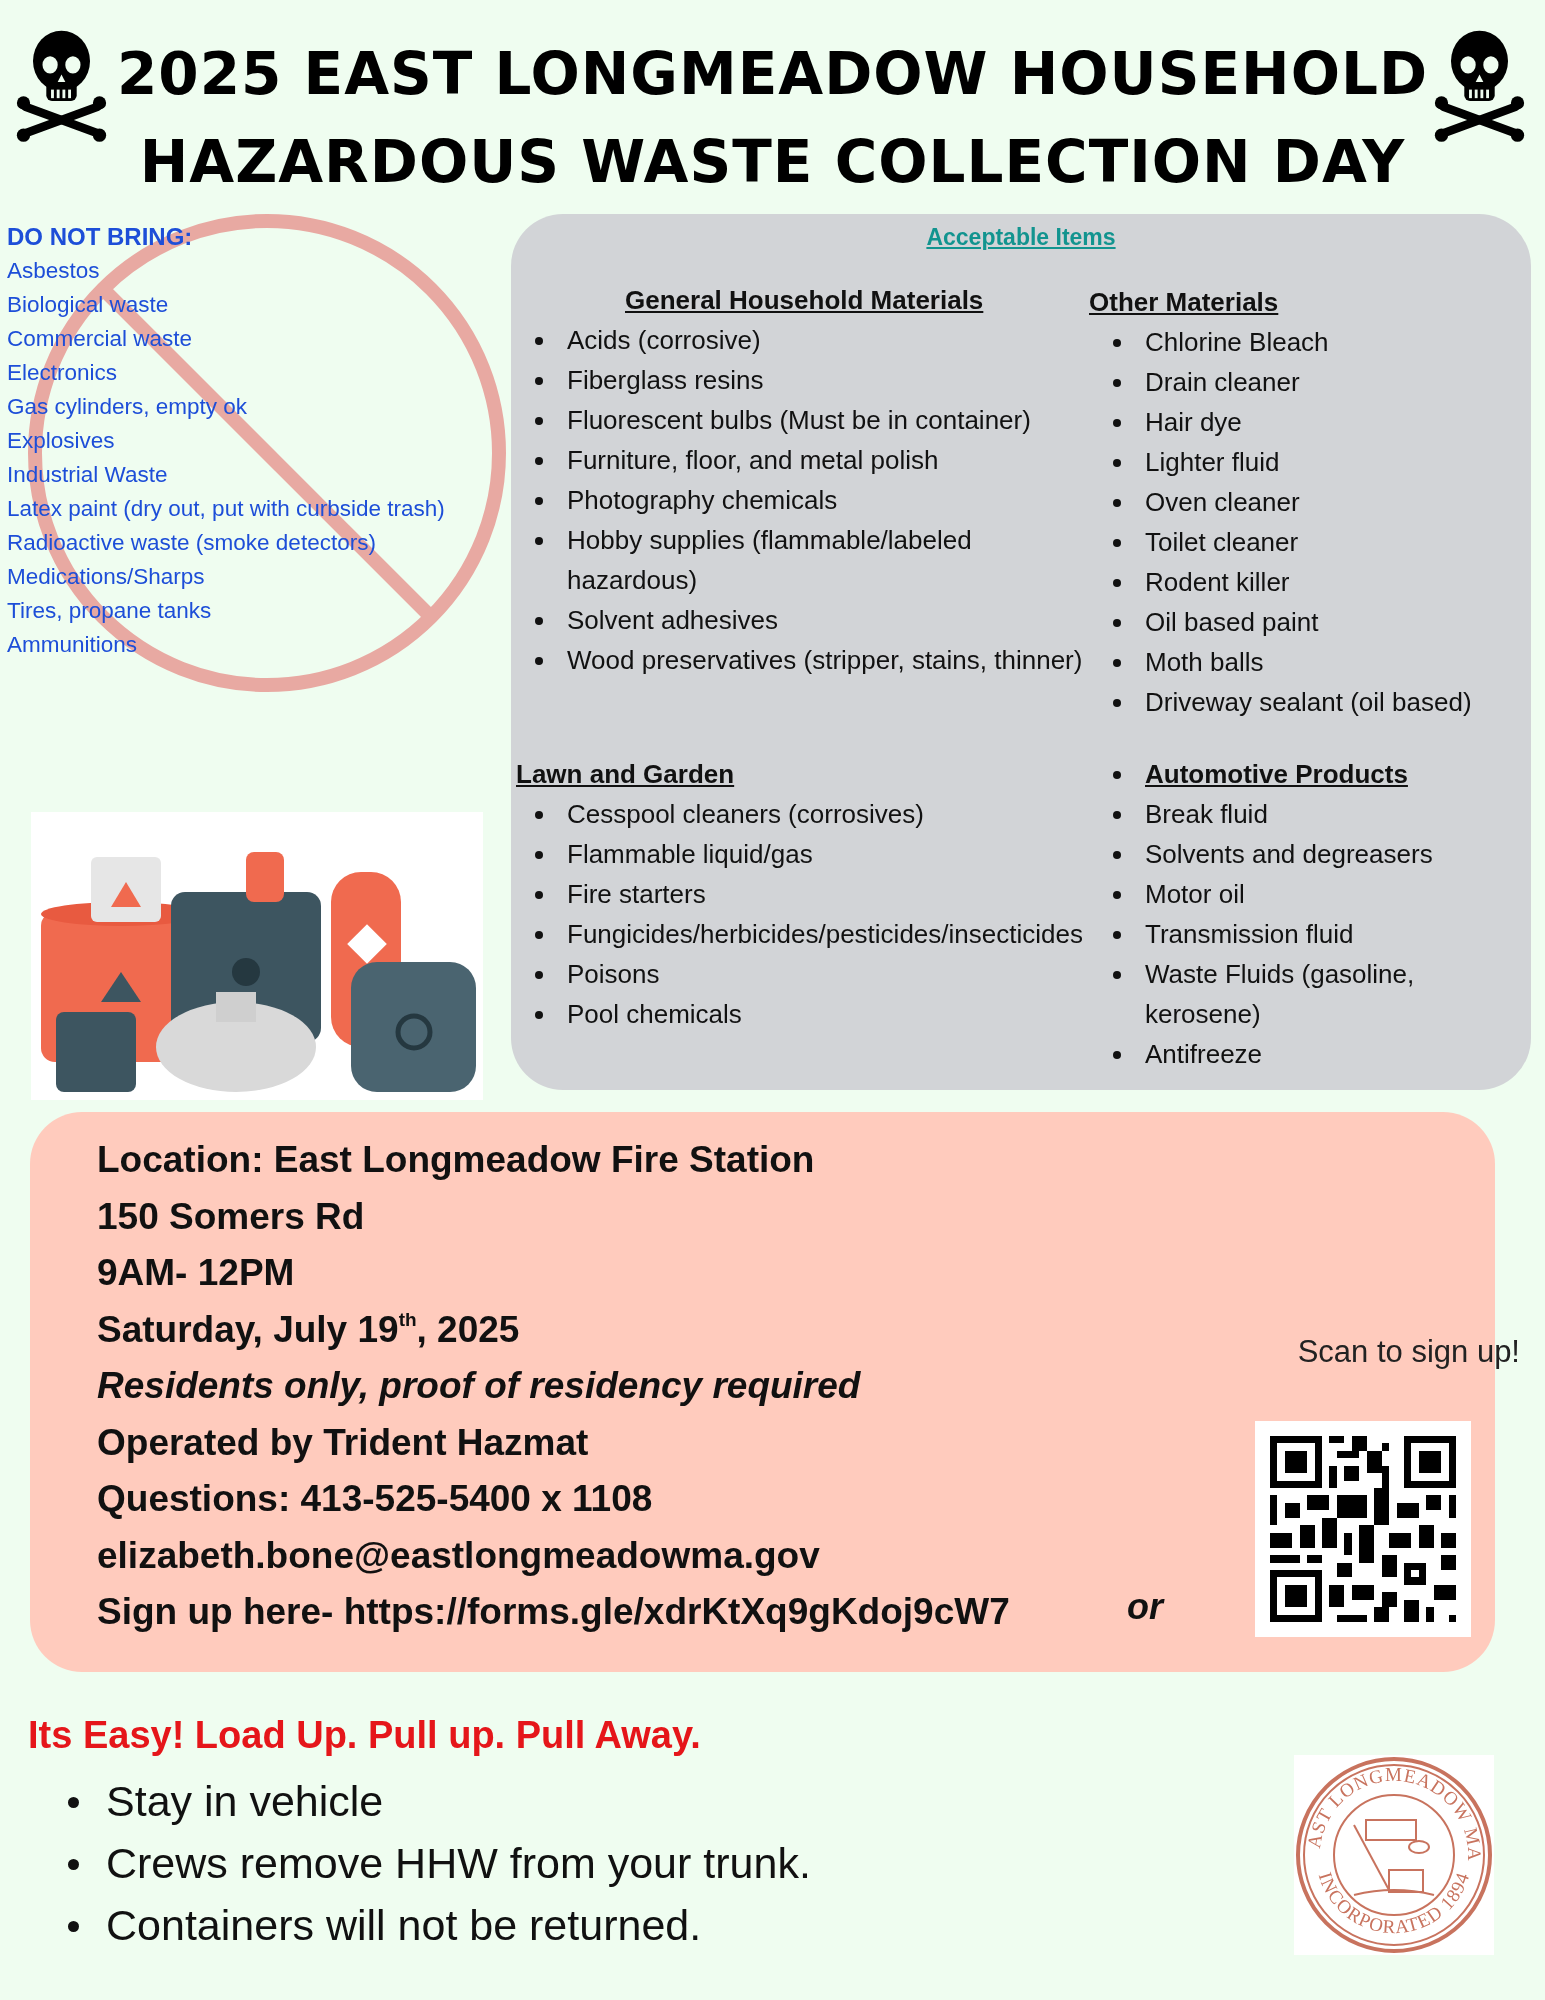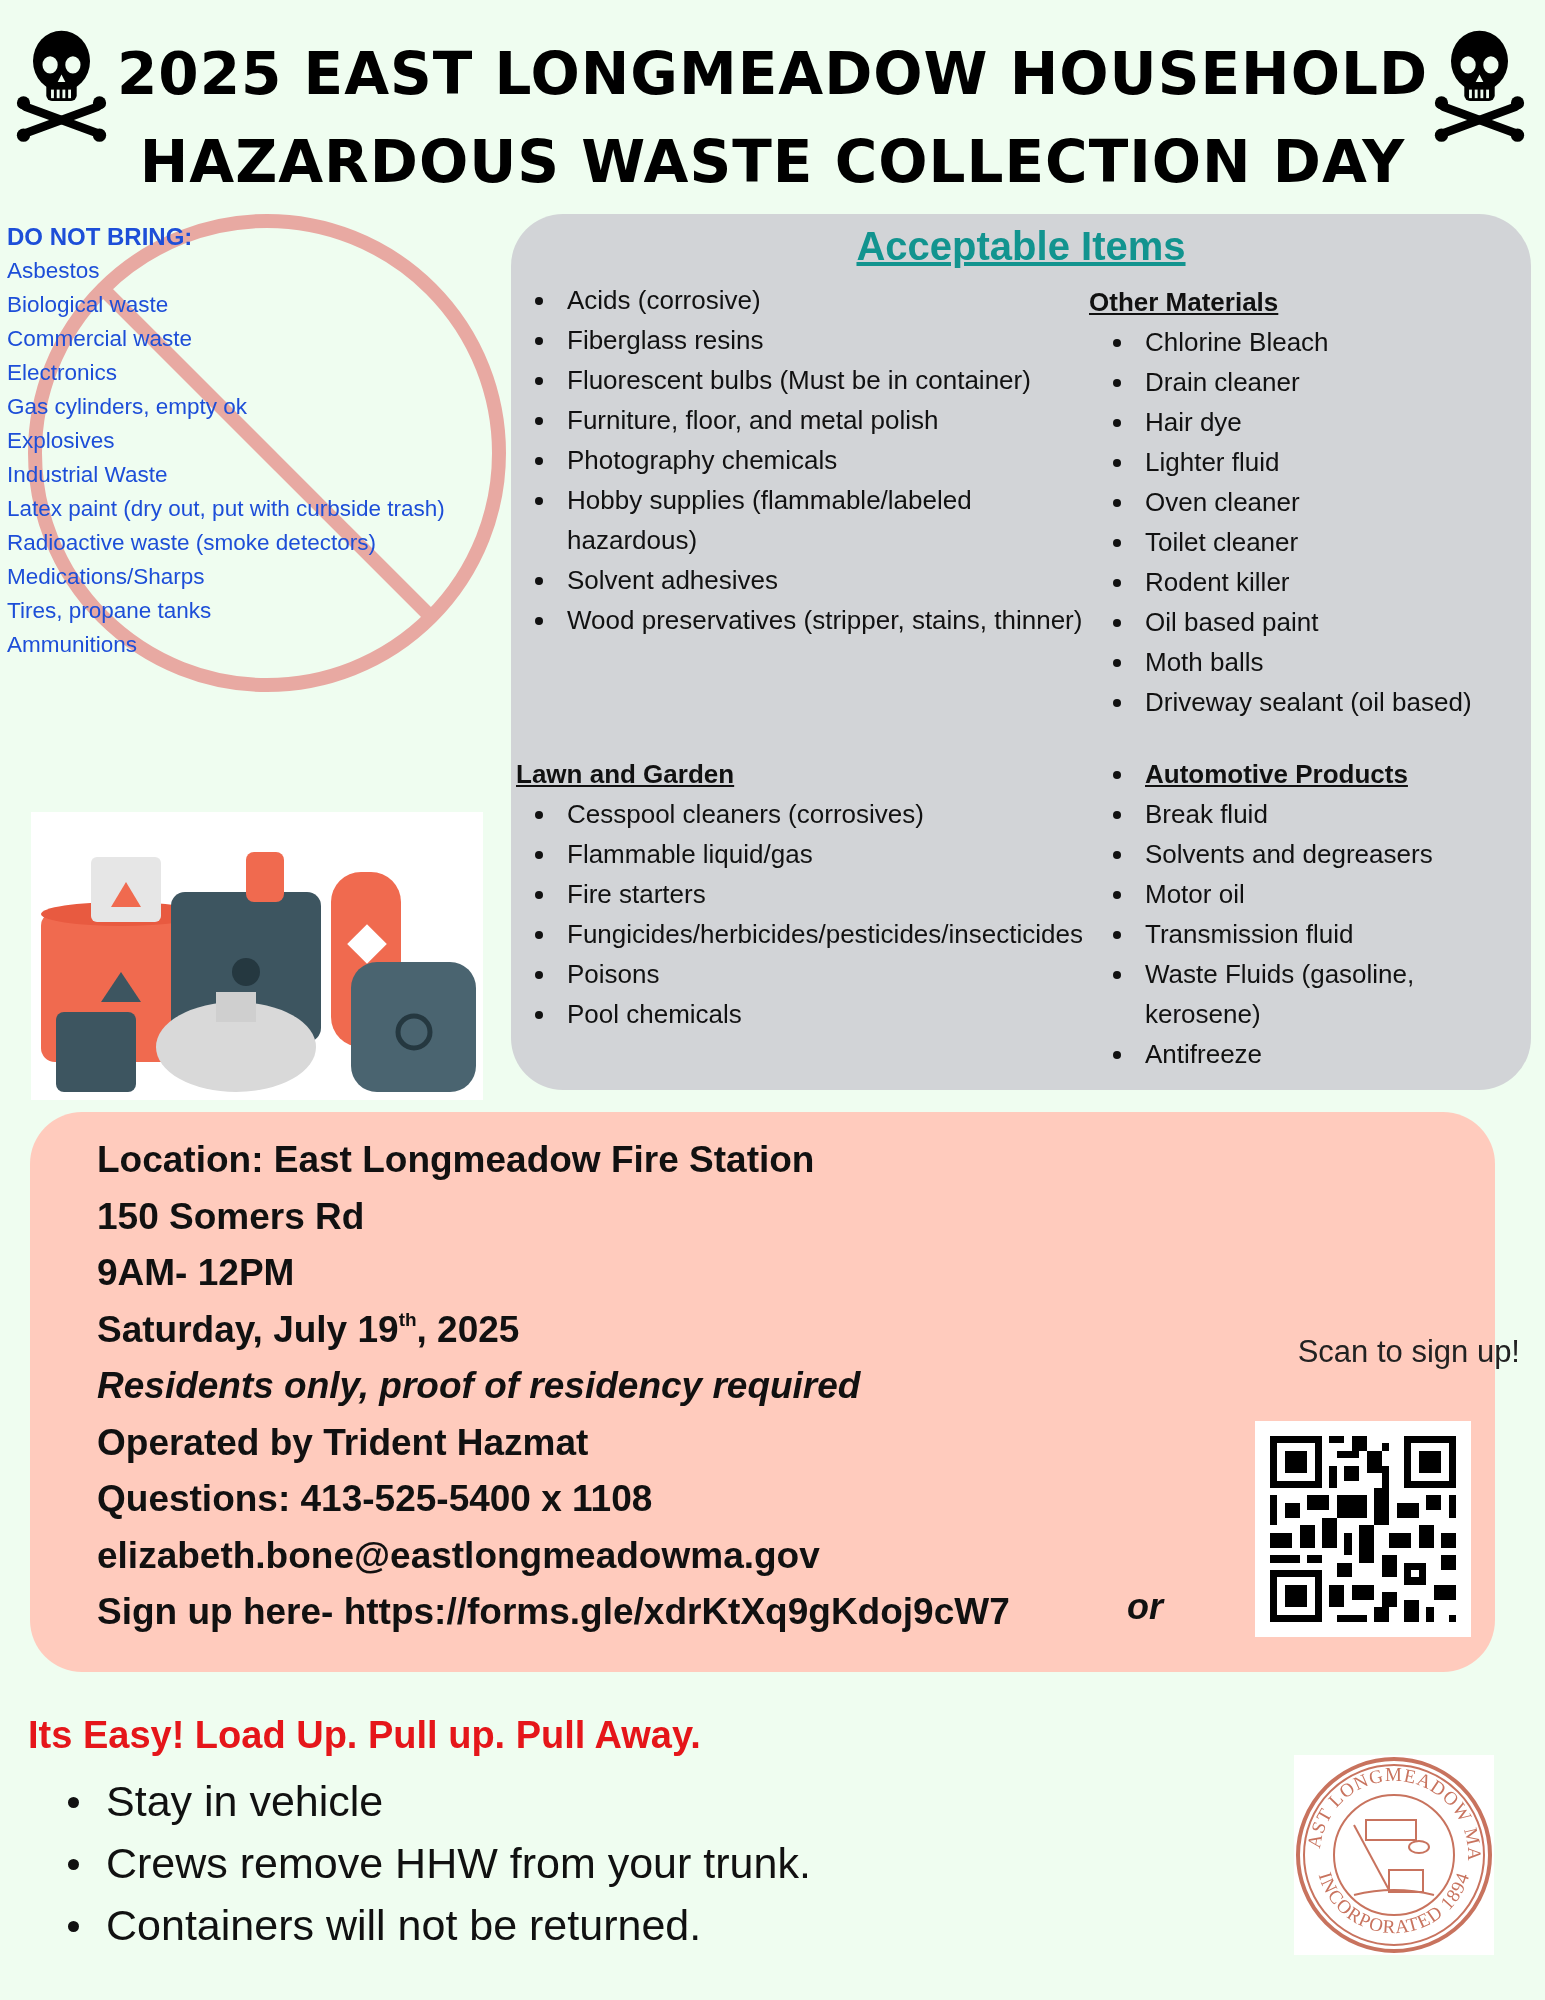--- a/index.html
+++ b/index.html
@@ -37,21 +37,21 @@
   }
   .dnb .head { font-weight: bold; font-size: 24px; }
 
   
   .acc-box {
     position: absolute; left: 511px; top: 214px; width: 1020px; height: 876px;
     background: #d2d4d7; border-radius: 52px;
   }
   .acc-title {
     position: absolute; left: 0; top: 10px; width: 1020px; text-align: center;
-    font-size: 40px; color: #12948f; text-decoration: underline; font-weight: bold;
+    font-size: 23px; color: #12948f; text-decoration: underline; font-weight: bold;
   }
   .col { position: absolute; font-size: 26px; line-height: 40px; }
   .col .hd { font-weight: bold; text-decoration: underline; font-size: 26px; }
   .col ul { list-style: none; }
   .col li { position: relative; padding-left: 37px; }
   .col li::before {
     content: ""; position: absolute; left: 5px; top: 17px;
     width: 8px; height: 8px; border-radius: 50%; background: #111;
   }
   .col.general { left: 19px; top: 66px; width: 560px; }
@@ -178,20 +178,21 @@
   <div>Radioactive waste (smoke detectors)</div>
   <div>Medications/Sharps</div>
   <div>Tires, propane tanks</div>
   <div>Ammunitions</div>
 </div>
 
 <section class="acc-box">
   <div class="acc-title">Acceptable Items</div>
 
   <div class="col general">
+    <div class="hd">General Household Materials</div>
     <ul>
       <li>Acids (corrosive)</li>
       <li>Fiberglass resins</li>
       <li>Fluorescent bulbs (Must be in container)</li>
       <li>Furniture, floor, and metal polish</li>
       <li>Photography chemicals</li>
       <li>Hobby supplies (flammable/labeled hazardous)</li>
       <li>Solvent adhesives</li>
       <li>Wood preservatives (stripper, stains, thinner)</li>
     </ul>

